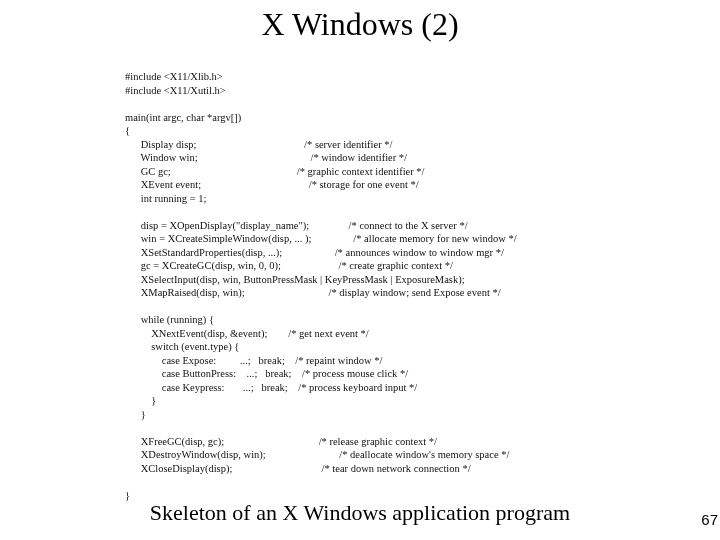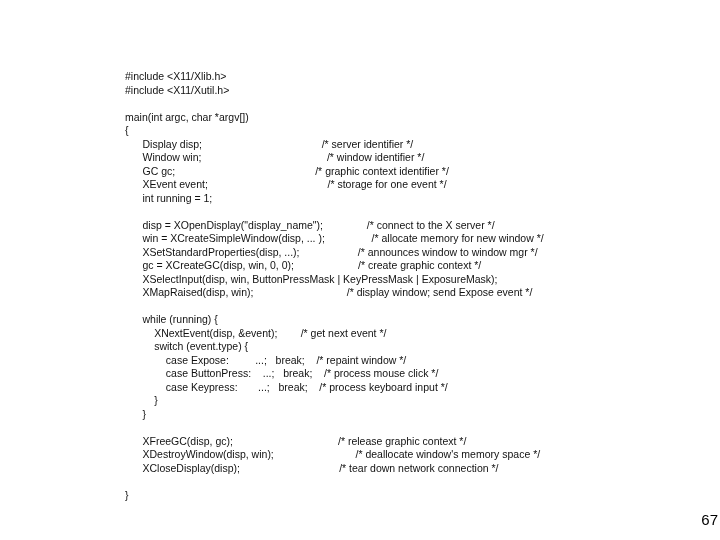--- a/index.html
+++ b/index.html
@@ -25,21 +25,21 @@
     right: 0;
     text-align: center;
     font-size: 32px;
     font-weight: 400;
   }
   .code-block {
     position: absolute;
     top: 70px;
     left: 125px;
     width: 560px;
-    font-family: Liberation Sans, sans-serif;
+    font-family: Liberation Serif, serif;
     font-size: 10.5px;
     line-height: 13.5px;
     white-space: pre;
     color: #111;
   }
   .caption {
     position: absolute;
     bottom: 14px;
     left: 0;
     right: 0;
@@ -52,20 +52,21 @@
     bottom: 12px;
     font-family: Arial, Helvetica, sans-serif;
     font-size: 15px;
   }
 </style>
 </head>
 <body>
 
 <div class="slide">
 
+  <div class="title">X Windows (2)</div>
 
   <div class="code-block">#include &lt;X11/Xlib.h&gt;
 #include &lt;X11/Xutil.h&gt;
 
 main(int argc, char *argv[])
 {
       Display disp;                                         /* server identifier */
       Window win;                                           /* window identifier */
       GC gc;                                                /* graphic context identifier */
       XEvent event;                                         /* storage for one event */
@@ -86,16 +87,17 @@
               case Keypress:       ...;   break;    /* process keyboard input */
           }
       }
 
       XFreeGC(disp, gc);                                    /* release graphic context */
       XDestroyWindow(disp, win);                            /* deallocate window's memory space */
       XCloseDisplay(disp);                                  /* tear down network connection */
 
 }</div>
 
+  <div class="caption">Skeleton of an X Windows application program</div>
 
   <div class="pagenum">67</div>
 
 </div>
 
 </body></html>

